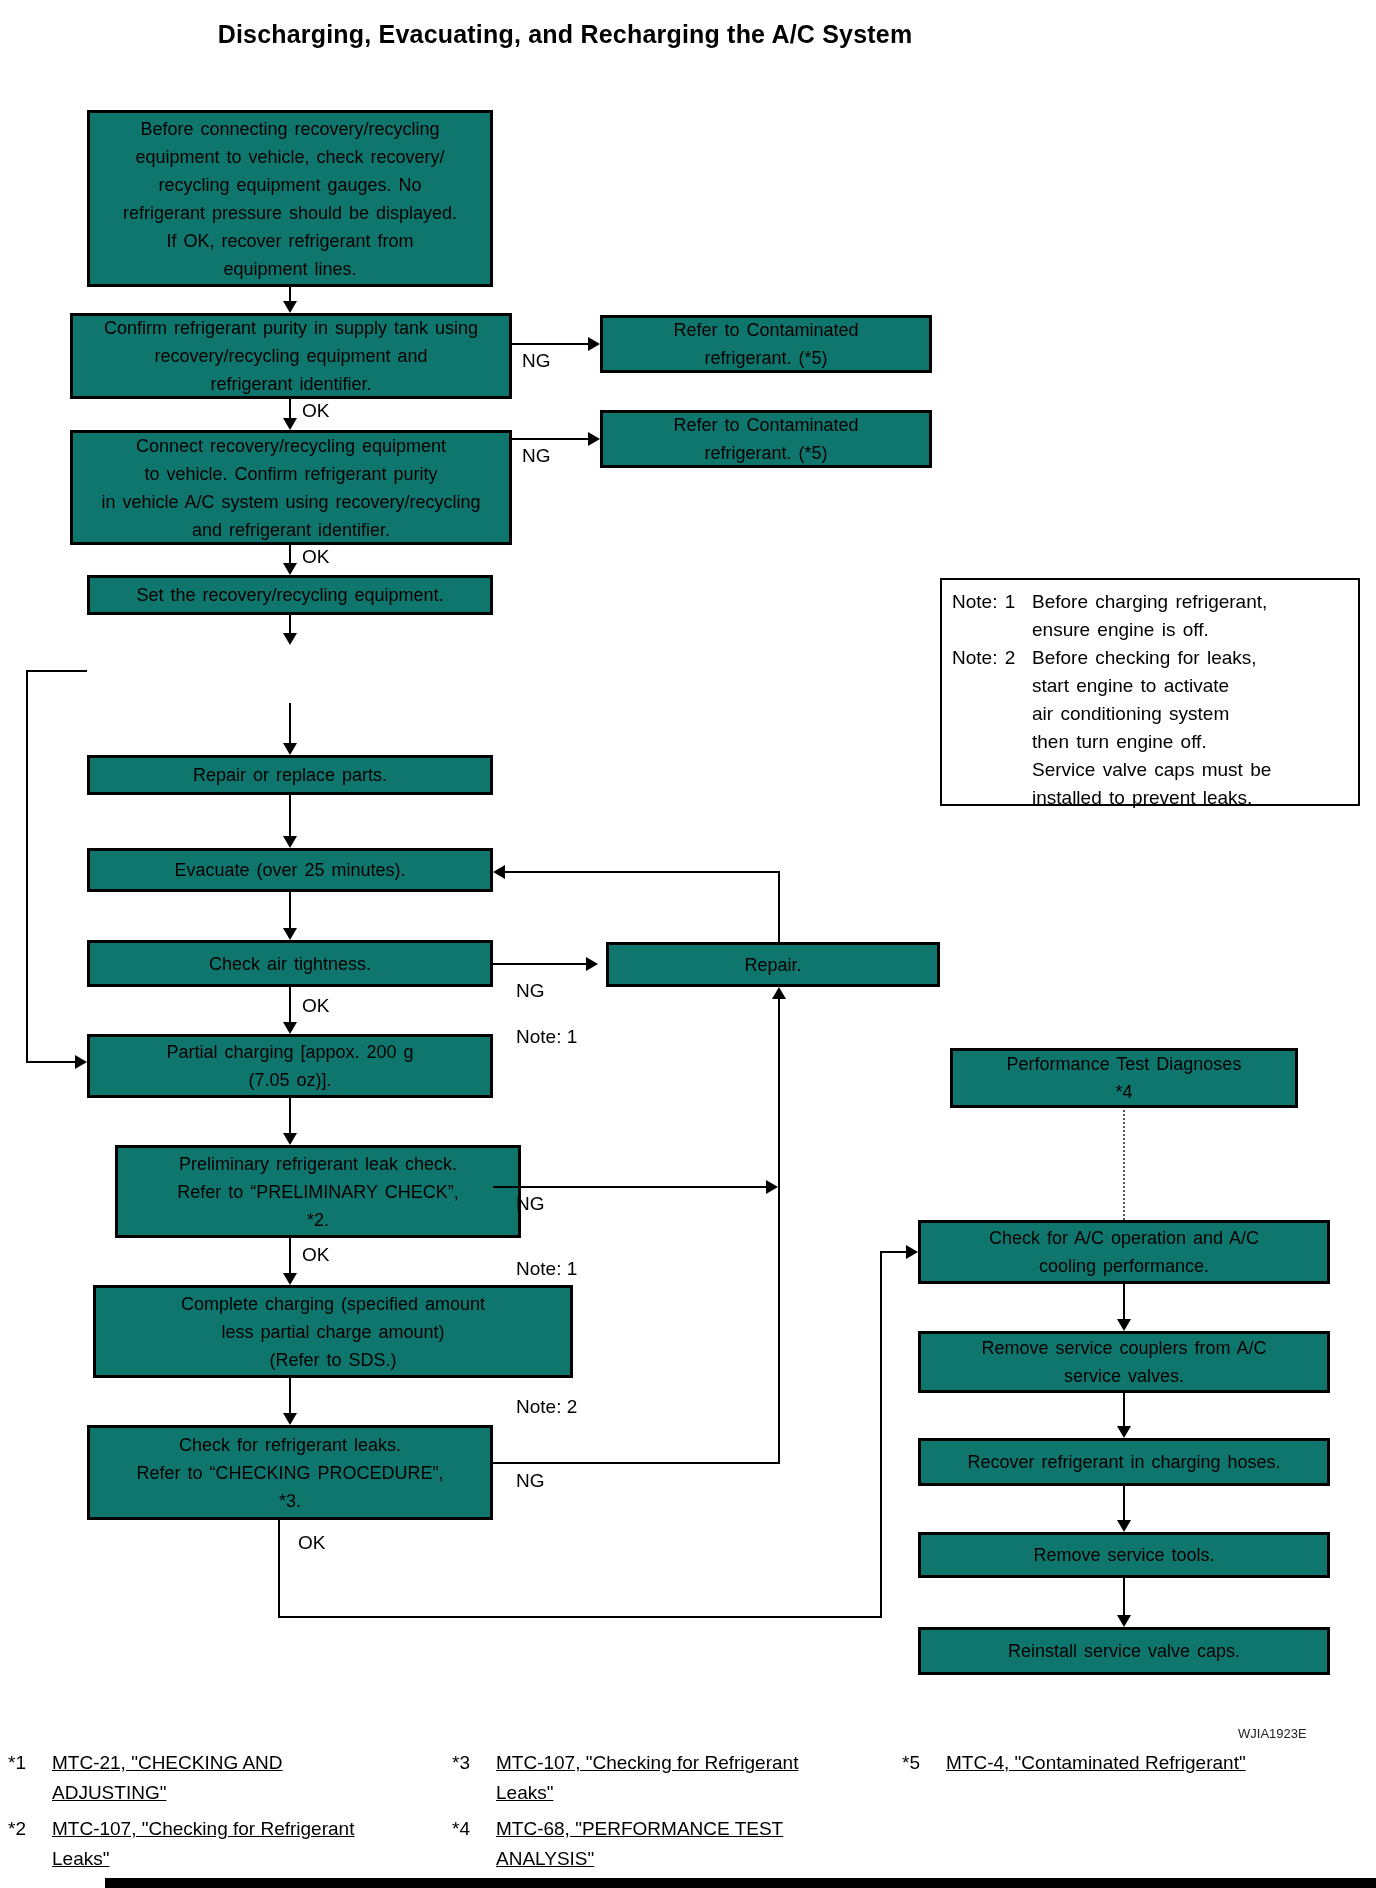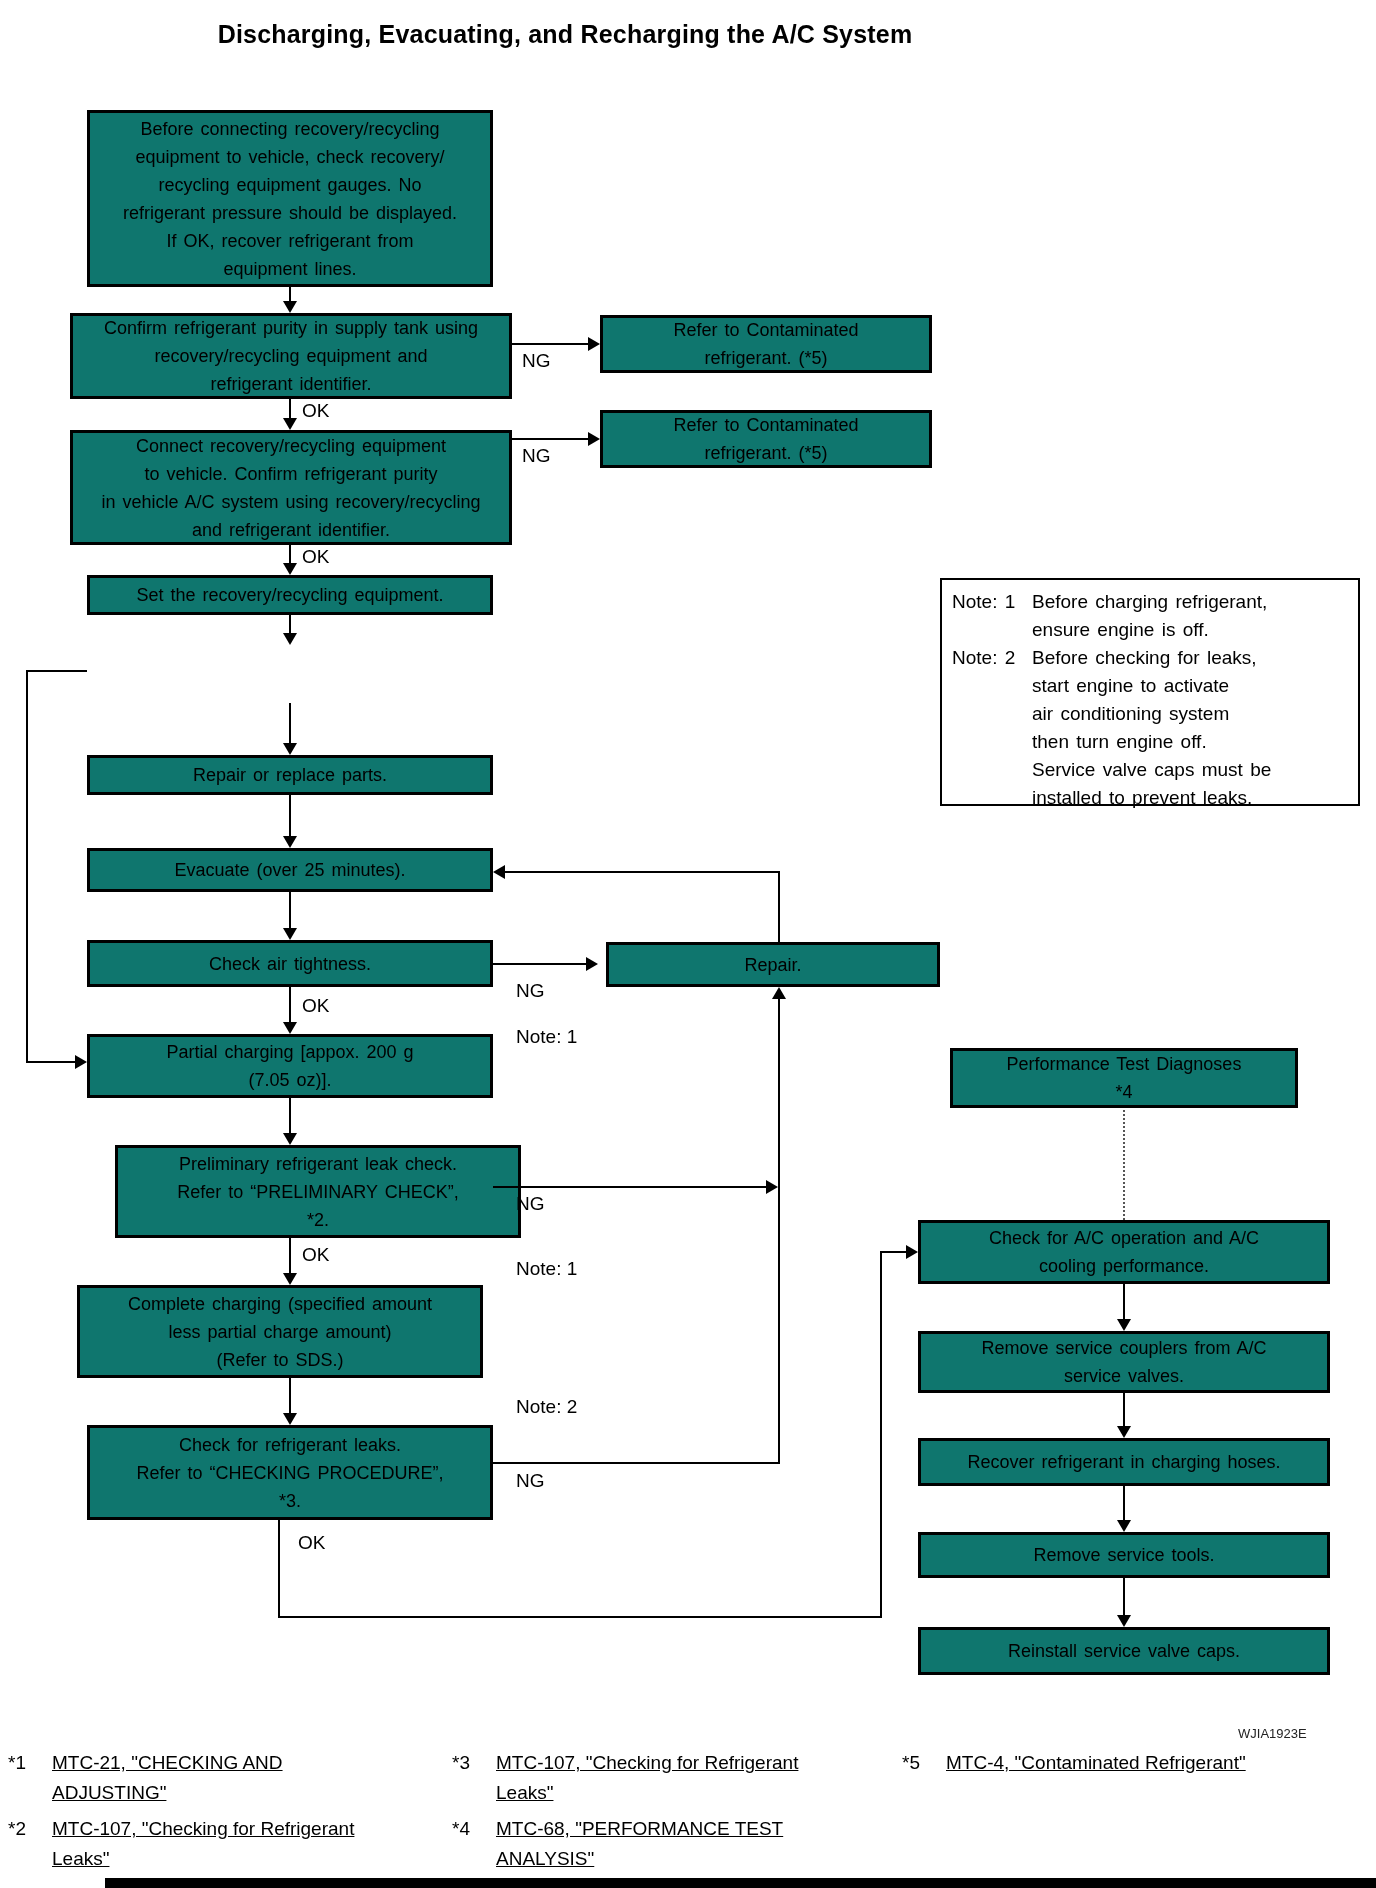--- a/index.html
+++ b/index.html
@@ -57,21 +57,21 @@
 and refrigerant identifier.</div>
   <div class="box" style="left:87px;top:575px;width:406px;height:40px;">Set the recovery/recycling equipment.</div>
   <div class="box" style="left:87px;top:755px;width:406px;height:40px;">Repair or replace parts.</div>
   <div class="box" style="left:87px;top:848px;width:406px;height:44px;">Evacuate (over 25 minutes).</div>
   <div class="box" style="left:87px;top:940px;width:406px;height:47px;">Check air tightness.</div>
   <div class="box" style="left:87px;top:1034px;width:406px;height:64px;">Partial charging [appox. 200 g
 (7.05 oz)].</div>
   <div class="box" style="left:87px;top:1145px;width:406px;height:93px;margin-left:28px;">Preliminary refrigerant leak check.
 Refer to “PRELIMINARY CHECK”,
 *2.</div>
-  <div class="box" style="left:77px;top:1285px;width:406px;height:93px;">Complete charging (specified amount
+  <div class="box" style="left:93px;top:1285px;width:480px;height:93px;">Complete charging (specified amount
 less partial charge amount)
 (Refer to SDS.)</div>
   <div class="box" style="left:87px;top:1425px;width:406px;height:95px;">Check for refrigerant leaks.
 Refer to “CHECKING PROCEDURE”,
 *3.</div>
 
   <div class="box" style="left:600px;top:315px;width:332px;height:58px;">Refer to Contaminated
 refrigerant. (*5)</div>
   <div class="box" style="left:600px;top:410px;width:332px;height:58px;">Refer to Contaminated
 refrigerant. (*5)</div>

